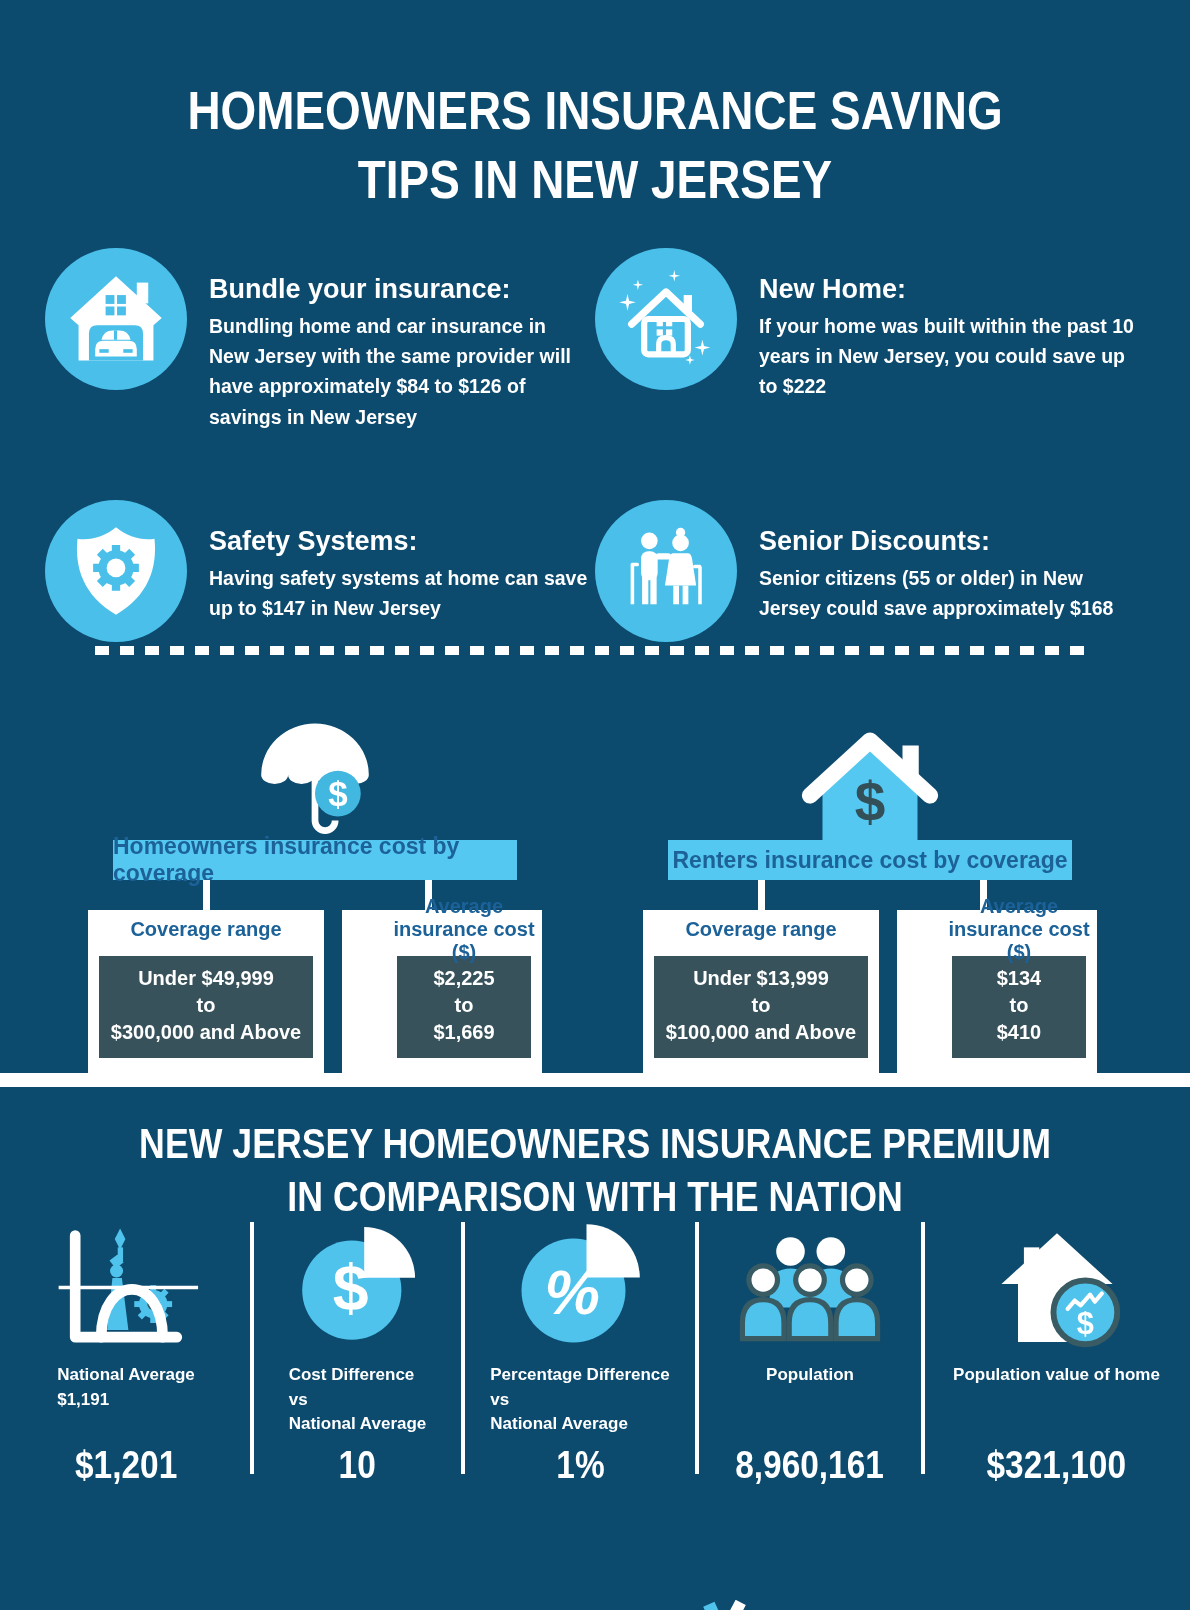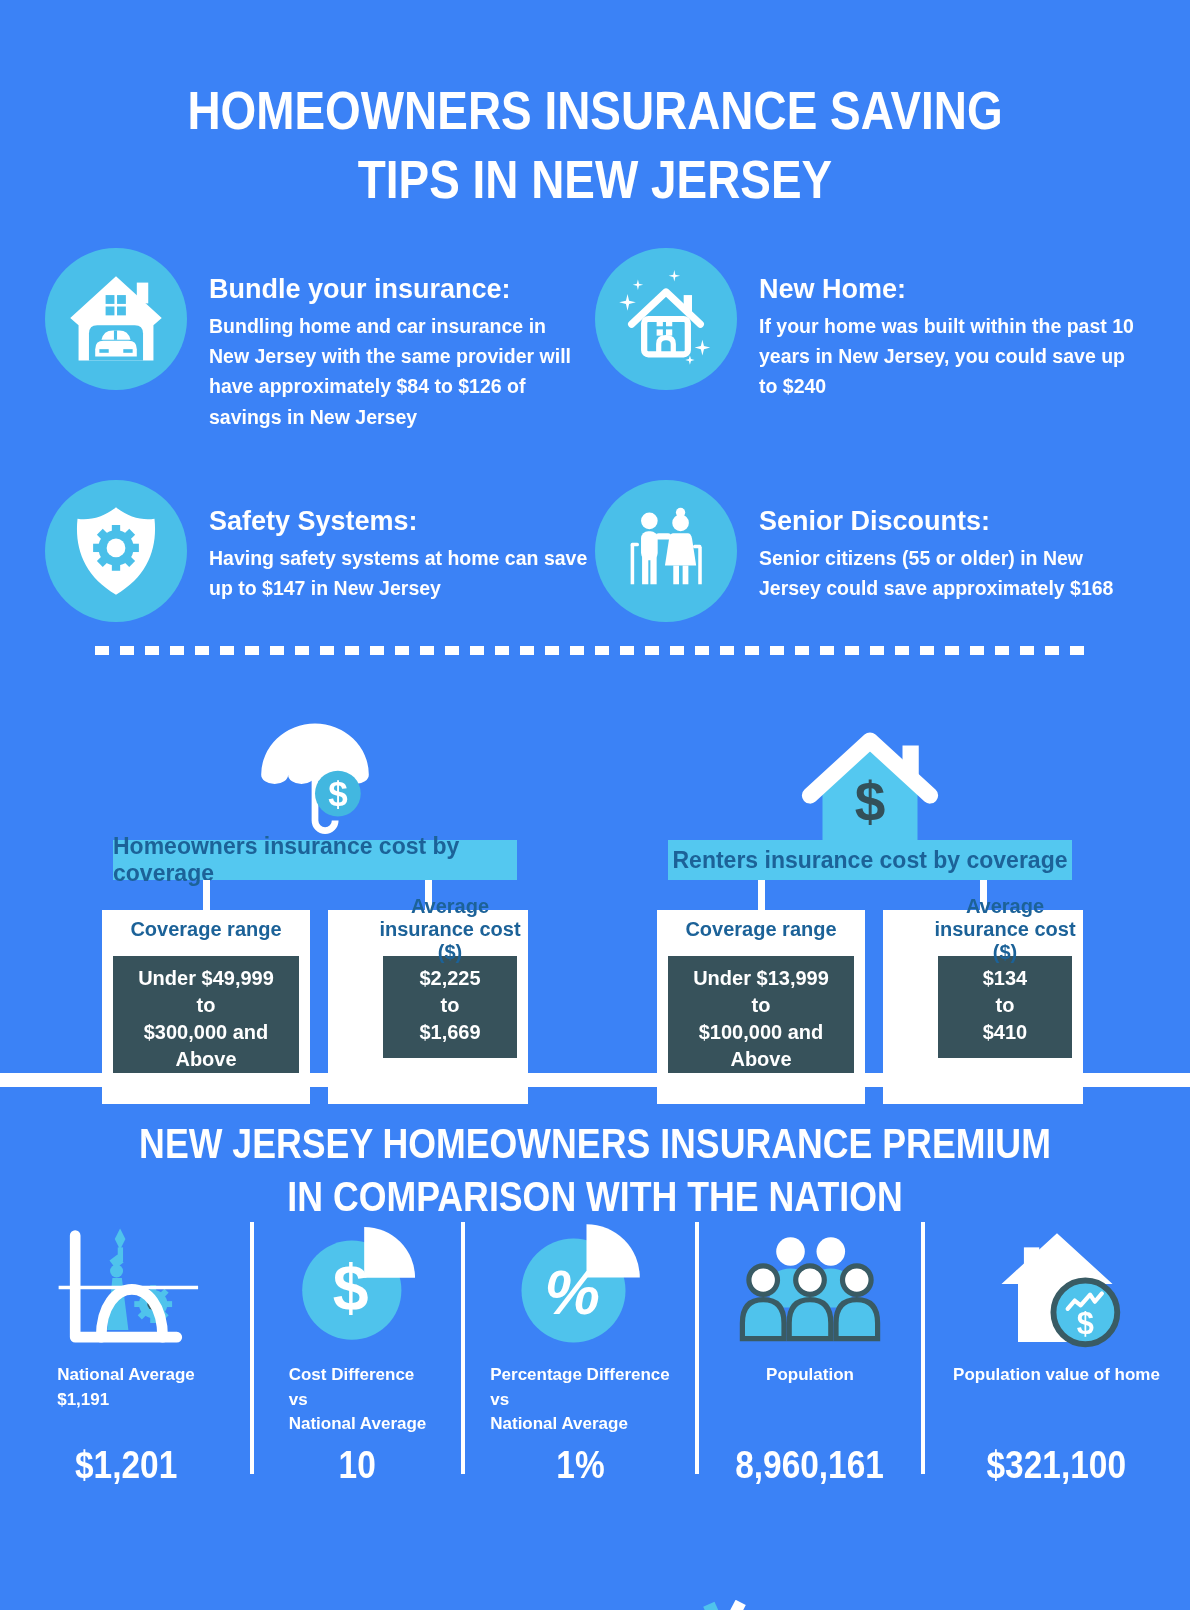--- a/index.html
+++ b/index.html
@@ -1,38 +1,38 @@
 <!DOCTYPE html>
 <html><head>
 <meta charset="utf-8">
 <style>
   * { margin:0; padding:0; box-sizing:border-box; }
   html,body { background:#2c3e44; }
   .page {
     position:relative;
     width:1190px; height:1610px;
     margin:0 auto;
-    background:#3b82f6;
+    background:#0c4a6e;
     font-family:"Liberation Sans", sans-serif;
     color:#ffffff;
     overflow:hidden;
   }
 
   
   .main-title {
     position:absolute; top:76px; left:0; width:100%;
     text-align:center; font-weight:bold; font-size:54px; line-height:1.28;
     color:#ffffff; letter-spacing:0px;
   }
   .main-title div { transform:scaleX(0.85); transform-origin:center; }
 
   
   .tips-grid {
     position:absolute; top:248px; left:45px; width:1100px;
-    display:grid; grid-template-columns:1fr 1fr; row-gap:48px;
+    display:grid; grid-template-columns:1fr 1fr; row-gap:68px;
   }
   .tip { display:flex; align-items:flex-start; }
   .tip-circle {
     flex:0 0 142px; width:142px; height:142px; border-radius:50%;
     background:#4ABFE9; display:flex; align-items:center; justify-content:center;
   }
   .tip-text { margin-left:22px; width:382px; padding-top:26px; }
   .tip-title { font-size:27px; font-weight:bold; margin-bottom:6px; }
   .tip-body  { font-size:19.5px; font-weight:bold; line-height:1.55; }
 
@@ -54,21 +54,21 @@
   }
   .cov-connect-row, .cov-boxes {
     display:flex; justify-content:center; gap:18px;
   }
   .cov-connect-row { height:30px; }
   .cov-connect-cell { display:flex; justify-content:center; }
   .cov-connect-cell.w1 { width:208px; }
   .cov-connect-cell.w2 { width:200px; }
   .cov-bar { width:7px; height:30px; background:#ffffff; }
   .cov-box { background:#ffffff; padding-bottom:11px; }
-  .cov-box.w1 { width:208px; }
+  .cov-box.w1 { width:236px; }
   .cov-box.w2 { width:200px;padding-left:44px; }
   .cov-header {
     height:38px; display:flex; align-items:center; justify-content:center;
     color:#1C6298; font-weight:bold; font-size:20px; text-align:center;
   }
   .cov-cell {
     margin:8px 11px; background:#37525B; color:#ffffff; text-align:center;
     font-size:20px; font-weight:bold; line-height:1.35; padding:9px 2px 12px;
   }
 
@@ -148,21 +148,21 @@
           <path d="M43,84 L43,74 Q43,68 50,68 Q57,68 57,74 L57,84" stroke="#ffffff" stroke-width="5" fill="none"></path>
           <path d="M13,26 L14.5,32.5 L21,34 L14.5,35.5 L13,42 L11.5,35.5 L5,34 L11.5,32.5 Z" fill="#ffffff"></path>
           <path d="M23,12 L24,16 L28,17 L24,18 L23,22 L22,18 L18,17 L22,16 Z" fill="#ffffff"></path>
           <path d="M58,3 L59,7.5 L63.5,8.5 L59,9.5 L58,14 L57,9.5 L52.5,8.5 L57,7.5 Z" fill="#ffffff"></path>
           <path d="M85,70 L86.5,76 L92.5,77.5 L86.5,79 L85,85 L83.5,79 L77.5,77.5 L83.5,76 Z" fill="#ffffff"></path>
           <path d="M73,85 L74,88.5 L77.5,89.5 L74,90.5 L73,94 L72,90.5 L68.5,89.5 L72,88.5 Z" fill="#ffffff"></path>
         </svg>
       </div>
       <div class="tip-text">
         <div class="tip-title">New Home:</div>
-        <div class="tip-body">If your home was built within the past 10 years in New Jersey, you could save up to $240</div>
+        <div class="tip-body">If your home was built within the past 10 years in New Jersey, you could save up to $222</div>
       </div>
     </div>
 
     <div class="tip">
       <div class="tip-circle">
         <svg width="104" height="104" viewBox="0 0 100 100">
           <path d="M50,8 C61,17 75,21 87,19 C90,47 81,74 50,92 C19,74 10,47 13,19 C25,21 39,17 50,8 Z" fill="#ffffff"></path>
           <g fill="#4ABFE9">
             <g transform="rotate(0 50 47)">
                 <rect x="46" y="25" width="8" height="12"></rect>

